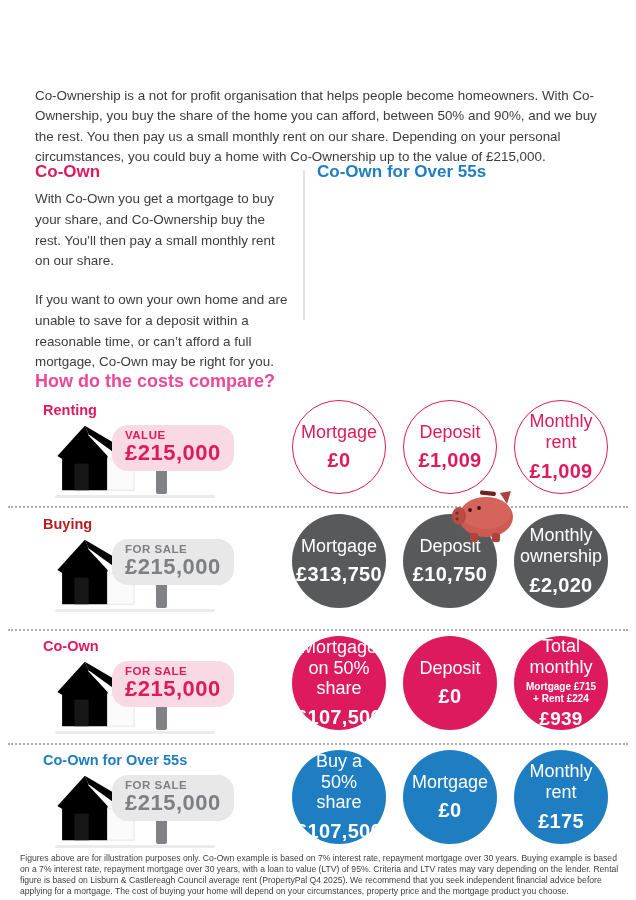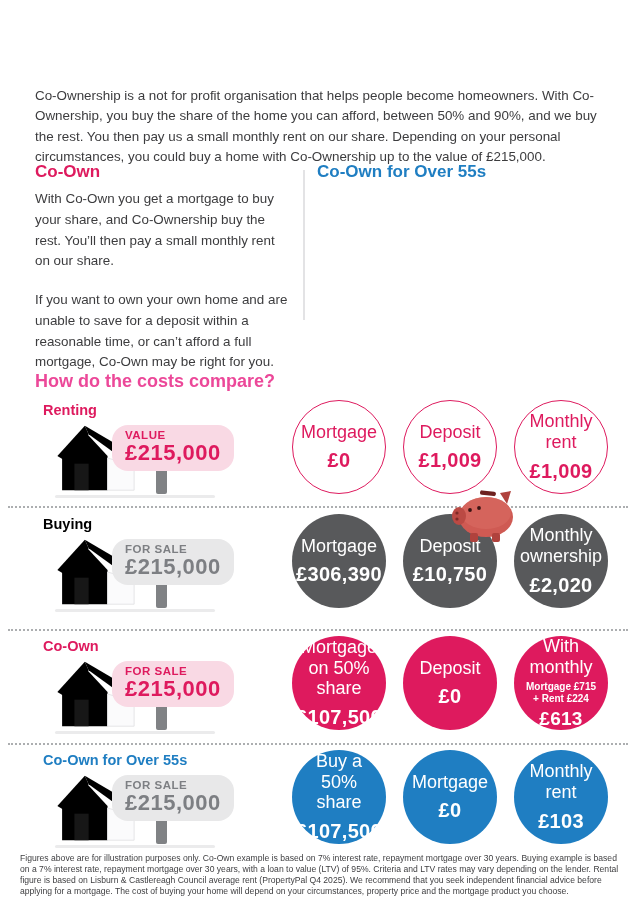--- a/index.html
+++ b/index.html
@@ -28,21 +28,21 @@
   .col-p{font-size:13.4px;line-height:1.55;margin:0 0 18px 0;color:#3c3c3e;}
   .col-right .col-p{margin-bottom:16px;}
   
   .compare-title{
     position:absolute;left:35px;top:371px;
     font-size:18px;font-weight:bold;color:#ec4899;
   }
   .row{position:absolute;left:0;width:636px;}
   .row-label{position:absolute;left:43px;top:6px;font-size:14.5px;font-weight:bold;}
   .row-pinklbl .row-label{color:#de1a5e;}
-  .row-greylbl .row-label{color:#000000;}
+  .row-greylbl .row-label{color:#b91c1c;}
   .row-bluelbl .row-label{color:#1f7ec2;}
   .dotline{position:absolute;left:8px;width:620px;border-top:2px dotted #acaeb0;height:0;}
   
   .house{position:absolute;left:52px;top:26px;width:96px;height:72px;}
   .h-side{fill:#fbfbfc;stroke:#e4e4e6;stroke-width:1;}
   .h-door{fill:#171717;}
   .ground{position:absolute;left:55px;top:99px;width:160px;height:3px;background:#ebebec;border-radius:2px;}
   
   .badge{
     position:absolute;left:112px;top:17px;padding:4px 13px 7px 13px;border-radius:16px;
@@ -142,21 +142,21 @@
     <svg class="house" viewBox="0 0 96 76">
         <use href="#house-shape"></use>
       </svg>
     <div class="ground"></div>
     <div class="badge">
       <div class="tag">FOR SALE</div>
       <div class="price">£215,000</div>
     </div>
     <div class="circle c1">
       <div class="c-label">Mortgage</div>
-      <div class="c-value">£306,390</div>
+      <div class="c-value">£313,750</div>
     </div>
     <div class="circle c2">
       <div class="c-label">Deposit</div>
       <div class="c-value">£10,750</div>
     </div>
     <div class="circle c3">
       <div class="c-label">Monthly ownership</div>
       <div class="c-value">£2,020</div>
     </div>
   </div>
@@ -189,23 +189,23 @@
     </div>
     <div class="circle c1">
       <div class="c-label">Mortgage on 50% share</div>
       <div class="c-value">£107,500</div>
     </div>
     <div class="circle c2">
       <div class="c-label">Deposit</div>
       <div class="c-value">£0</div>
     </div>
     <div class="circle c3 has-sub">
-      <div class="c-label">With monthly</div>
+      <div class="c-label">Total monthly</div>
       <div class="c-sub">Mortgage £715 + Rent £224</div>
-      <div class="c-value">£613</div>
+      <div class="c-value">£939</div>
     </div>
   </div>
   <div class="dotline" style="top:743px;"></div>
 
   <div class="row row-bluelbl row-bluec theme-grey" style="top:746px;height:104px;">
     <div class="row-label">Co-Own for Over 55s</div>
     <div class="post"></div>
     <svg class="house" viewBox="0 0 96 76">
         <use href="#house-shape"></use>
       </svg>
@@ -217,19 +217,19 @@
     <div class="circle c1">
       <div class="c-label">Buy a 50% share</div>
       <div class="c-value">£107,500</div>
     </div>
     <div class="circle c2">
       <div class="c-label">Mortgage</div>
       <div class="c-value">£0</div>
     </div>
     <div class="circle c3">
       <div class="c-label">Monthly rent</div>
-      <div class="c-value">£103</div>
+      <div class="c-value">£175</div>
     </div>
   </div>
 
   <div class="footnote">Figures above are for illustration purposes only. Co-Own example is based on 7% interest rate, repayment mortgage over 30 years. Buying example is based on a 7% interest rate, repayment mortgage over 30 years, with a loan to value (LTV) of 95%. Criteria and LTV rates may vary depending on the lender. Rental figure is based on Lisburn &amp; Castlereagh Council average rent (PropertyPal Q4 2025). We recommend that you seek independent financial advice before applying for a mortgage. The cost of buying your home will depend on your circumstances, property price and the mortgage product you choose.</div>
 
 </div>
 
 </body></html>

